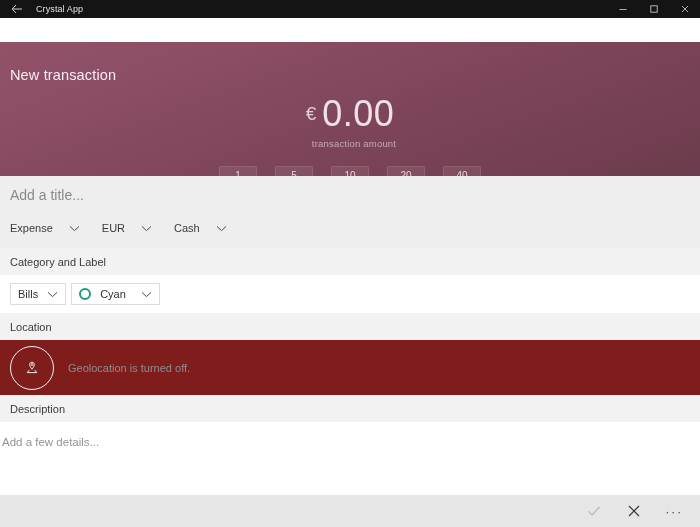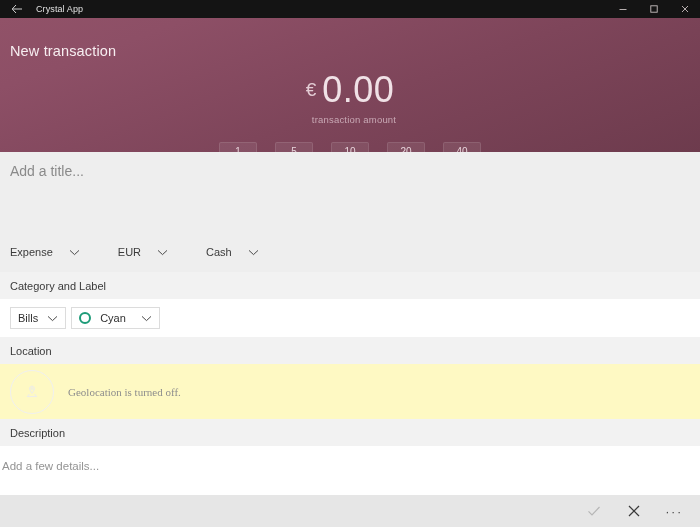--- a/index.html
+++ b/index.html
@@ -66,20 +66,21 @@
 
   
   .hero {
     height: 134px;
     min-height: 134px;
     background: linear-gradient(160deg, #915268 0%, #8d4f66 18%, #7e455a 55%, #6d3b4d 100%);
     position: relative;
     color: #ffffff;
     box-sizing: border-box;
     overflow: hidden;
+    margin-top: 24px;
   }
   .hero-title {
     position: absolute;
     left: 10px;
     top: 25px;
     font-size: 14.5px;
     font-weight: 400;
     color: #f7eef1;
     letter-spacing: .15px;
   }
@@ -161,22 +162,21 @@
     font-size: 14px;
     color: #8a8a8a;
     background: #eeeeee;
   }
   .dropdown-row {
     height: 28px;
     display: flex;
     align-items: center;
     padding: 0 10px 6px 10px;
     background: #eeeeee;
-    gap: 16px;
-    margin-top: 48px;
+    gap: 0;
   }
   .plain-dd {
     display: flex;
     align-items: center;
     gap: 16px;
     font-size: 11px;
     color: #3b3b3b;
     margin-right: 22px;
   }
   .chev {
@@ -224,22 +224,21 @@
     box-sizing: border-box;
     flex: 0 0 auto;
   }
 
   .location-row {
     height: 55px;
     display: flex;
     align-items: center;
     padding: 0 10px;
     gap: 14px;
-    background: #fef9c3;
-    font-family: Liberation Serif, serif;
+    background: #7f1d1d;
   }
   .geo-avatar {
     width: 42px;
     height: 42px;
     border-radius: 50%;
     border: 1px solid #f0f0f0;
     display: flex;
     align-items: center;
     justify-content: center;
     flex: 0 0 auto;

